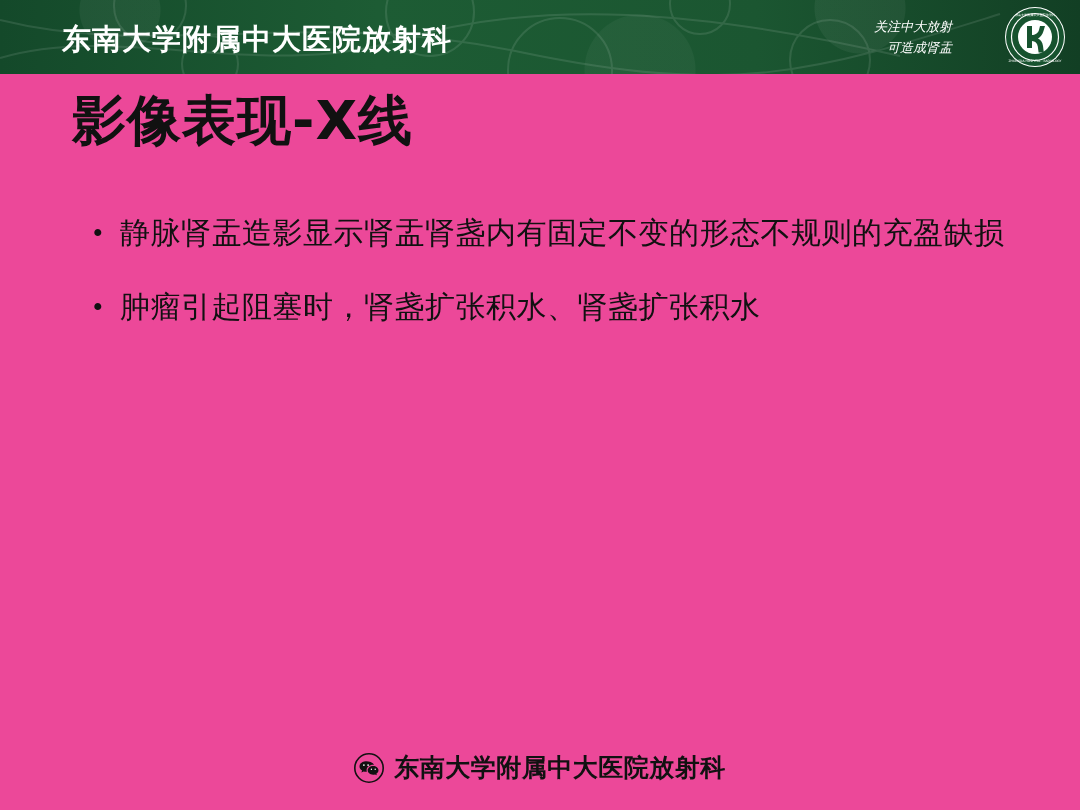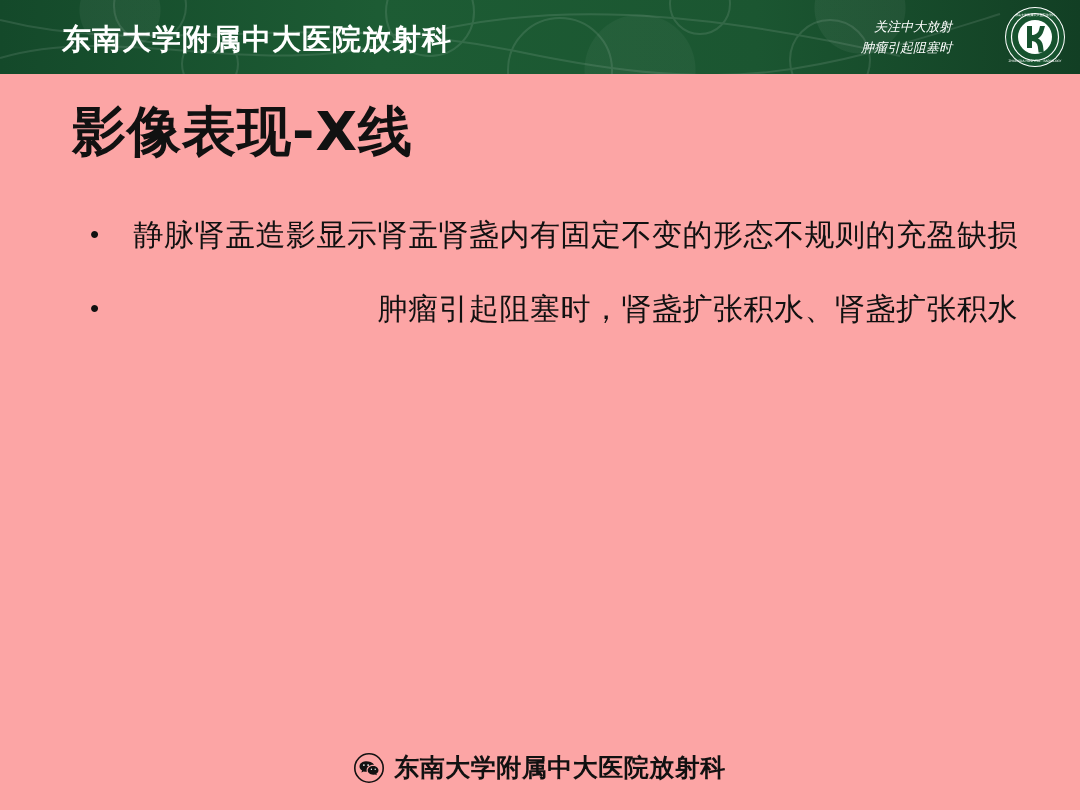--- a/index.html
+++ b/index.html
@@ -7,21 +7,21 @@
     padding: 0;
     background: #ffffff;
   }
   body {
     font-family: "Liberation Sans", sans-serif;
   }
   .slide {
     position: relative;
     width: 1080px;
     height: 810px;
-    background: #fca5a5;
+    background: #ec4899;
     overflow: hidden;
   }
 
   
   .header {
     position: absolute;
     left: 0;
     top: 0;
     width: 1080px;
     height: 74px;
@@ -72,21 +72,21 @@
     right: 14px;
     top: 6px;
     width: 62px;
     height: 62px;
   }
 
   
   .title {
     position: absolute;
     left: 72px;
-    top: 96px;
+    top: 85px;
     font-size: 54px;
     font-weight: bold;
     color: #111111;
     letter-spacing: 1px;
     font-family: "DejaVu Sans", "Liberation Sans", sans-serif;
     white-space: nowrap;
   }
 
   .bullets {
     position: absolute;
@@ -94,23 +94,22 @@
     top: 212px;
     width: 930px;
   }
   .bullet {
     position: relative;
     padding-left: 32px;
     margin-bottom: 28px;
     font-size: 30px;
     line-height: 46px;
     color: #111111;
-    font-family: Liberation Sans, sans-serif;
+    font-family: Liberation Mono, monospace;
     letter-spacing: 0.5px;
-    text-align: right;
   }
   .bullet::before {
     content: "•";
     position: absolute;
     left: 2px;
     top: -1px;
     font-size: 26px;
     line-height: 46px;
     color: #111111;
   }
@@ -158,21 +157,21 @@
           <path d="M0 58 C 120 22, 260 82, 400 40 S 700 10, 900 56"></path>
           <path d="M0 20 C 160 60, 300 6, 520 52 S 820 70, 1000 14"></path>
         </g>
       </svg>
     </div>
 
     <div class="header-title">东南大学附属中大医院放射科</div>
 
     <div class="header-slogan">
       <div class="line1">关注中大放射</div>
-      <div class="line2">肿瘤引起阻塞时</div>
+      <div class="line2">可造成肾盂</div>
     </div>
 
     <div class="logo">
       <svg width="62" height="62" viewBox="0 0 62 62" xmlns="http://www.w3.org/2000/svg" aria-hidden="true">
         <circle cx="31" cy="31" r="30" fill="#ffffff"></circle>
         <circle cx="31" cy="31" r="29" fill="#17532f"></circle>
         <circle cx="31" cy="31" r="23.5" fill="none" stroke="#ffffff" stroke-width="1.2"></circle>
         <circle cx="31" cy="31" r="17" fill="#ffffff"></circle>
         <path d="M23 20 h5 v9 c3 0 6 -1.5 7 -5 l1 -4 h5 l-1.5 5 c-1 3.5 -3 6 -5.5 7.5 c3 1.5 4.5 4 5 7.5 l0.8 6.5 h-5.2 l-0.8 -6 c-0.5 -3.6 -2.6 -5.4 -5.8 -5.6 V42 h-5 z" fill="#17532f"></path>
         <g fill="#ffffff" font-family="DejaVu Sans, sans-serif" font-size="3.1" text-anchor="middle">

